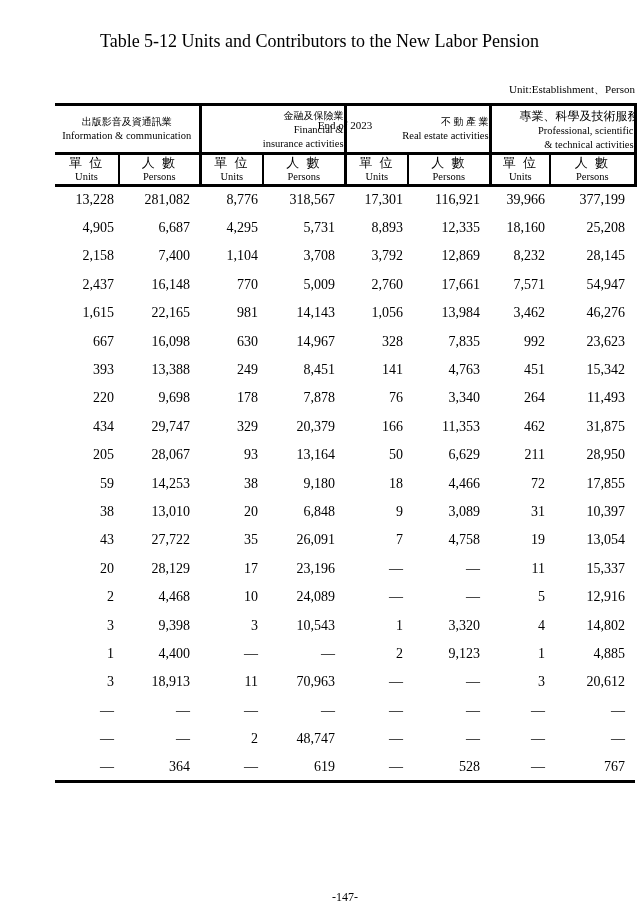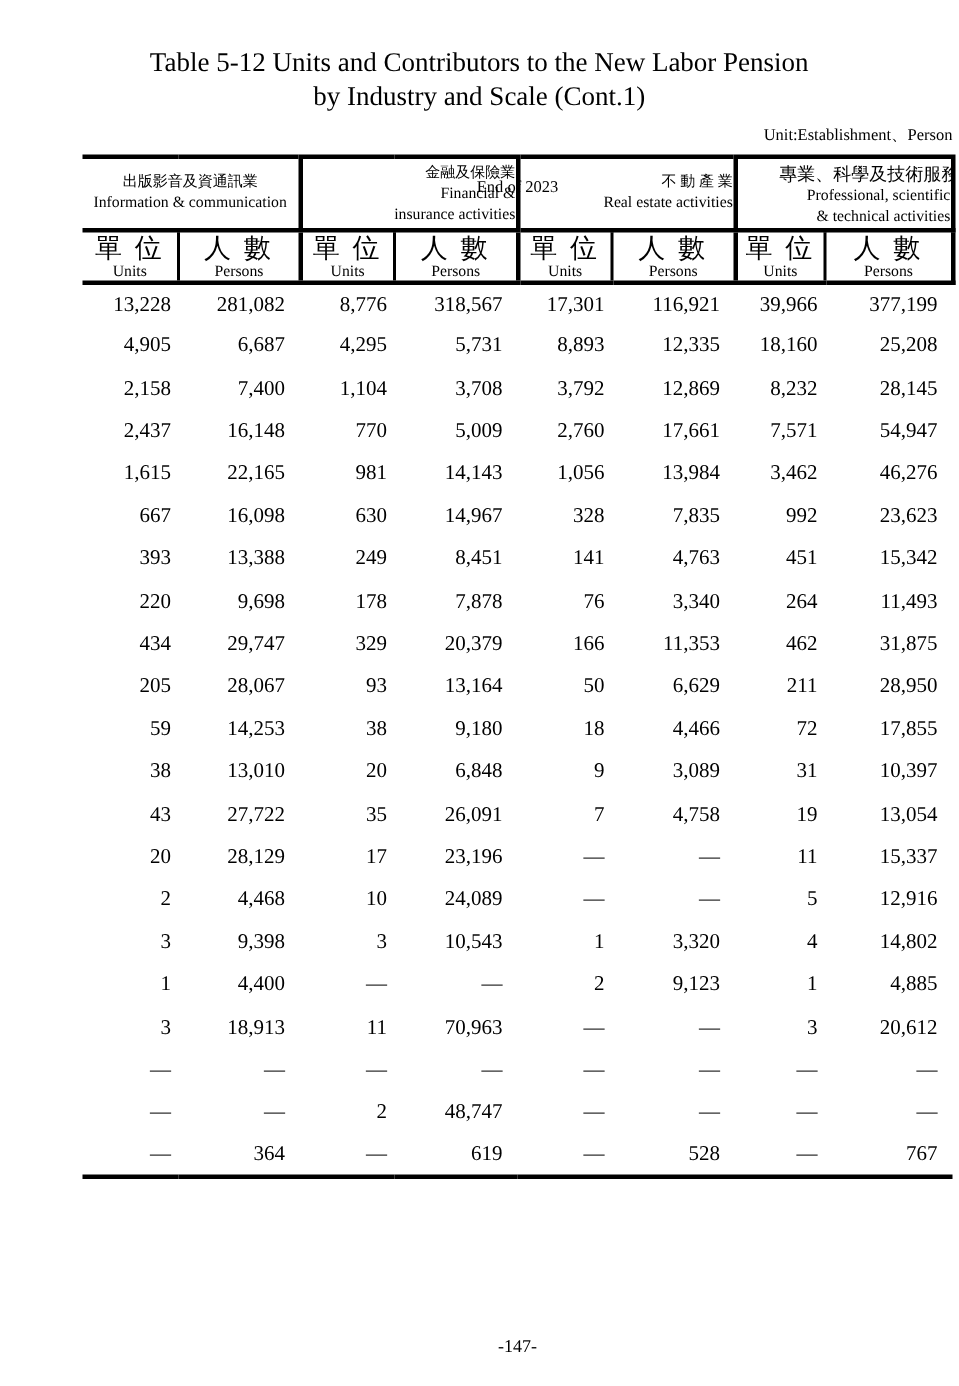--- a/index.html
+++ b/index.html
@@ -34,21 +34,21 @@
   }
   
   tr.group-row th { height: 49px; border-bottom: 3px solid #000; text-align: center; }
   tr.group-row th .zh { font-size: 10px; line-height: 1.2; padding-top: 2px; }
   tr.group-row th.g4 .zh { font-size: 12px; margin-left: 28px; }
   tr.group-row th .en { font-size: 10.5px; line-height: 1.15; padding-top: 2px; }
   tr.group-row th.g2, tr.group-row th.g3, tr.group-row th.g4 { border-left: 3px solid #000; text-align: right; }
   tr.group-row th.g4 { border-right: 3px solid #000; }
   
   tr.sub-row th { height: 32px; border-bottom: 3px solid #000; text-align: center; }
-  tr.sub-row th .zh { font-size: 18px; line-height: 1.15; letter-spacing: 2px; }
+  tr.sub-row th .zh { font-size: 13px; line-height: 1.15; letter-spacing: 2px; }
   tr.sub-row th .en { font-size: 10.5px; line-height: 1.1; }
   tr.sub-row th.persons { border-left: 2px solid #000; margin-left: 36px; }
   tr.sub-row th.units-mid { border-left: 3px solid #000; }
   tr.sub-row th.last { border-right: 3px solid #000; }
   
   tbody td {
     height: 28.4px; font-size: 14px; text-align: right;
   }
   tbody td.u { padding-right: 5px; }
   tbody td.p { padding-right: 10px; }
@@ -56,21 +56,20 @@
   .page-number {
     position: absolute; top: 890px; left: 55px; width: 580px;
     text-align: center; font-size: 12px;
   }
 </style>
 </head>
 <body>
 
 <div class="title-block">
   <div>Table 5-12 Units and Contributors to the New Labor Pension</div>
-  <div>by Industry and Scale (Cont.1)</div>
 </div>
 
 <div class="meta-row">
   <div class="period">End of 2023</div>
   <div class="unit-note">Unit:Establishment、Person</div>
 </div>
 
 <table class="stat">
   <colgroup>
     <col style="width:64px">

